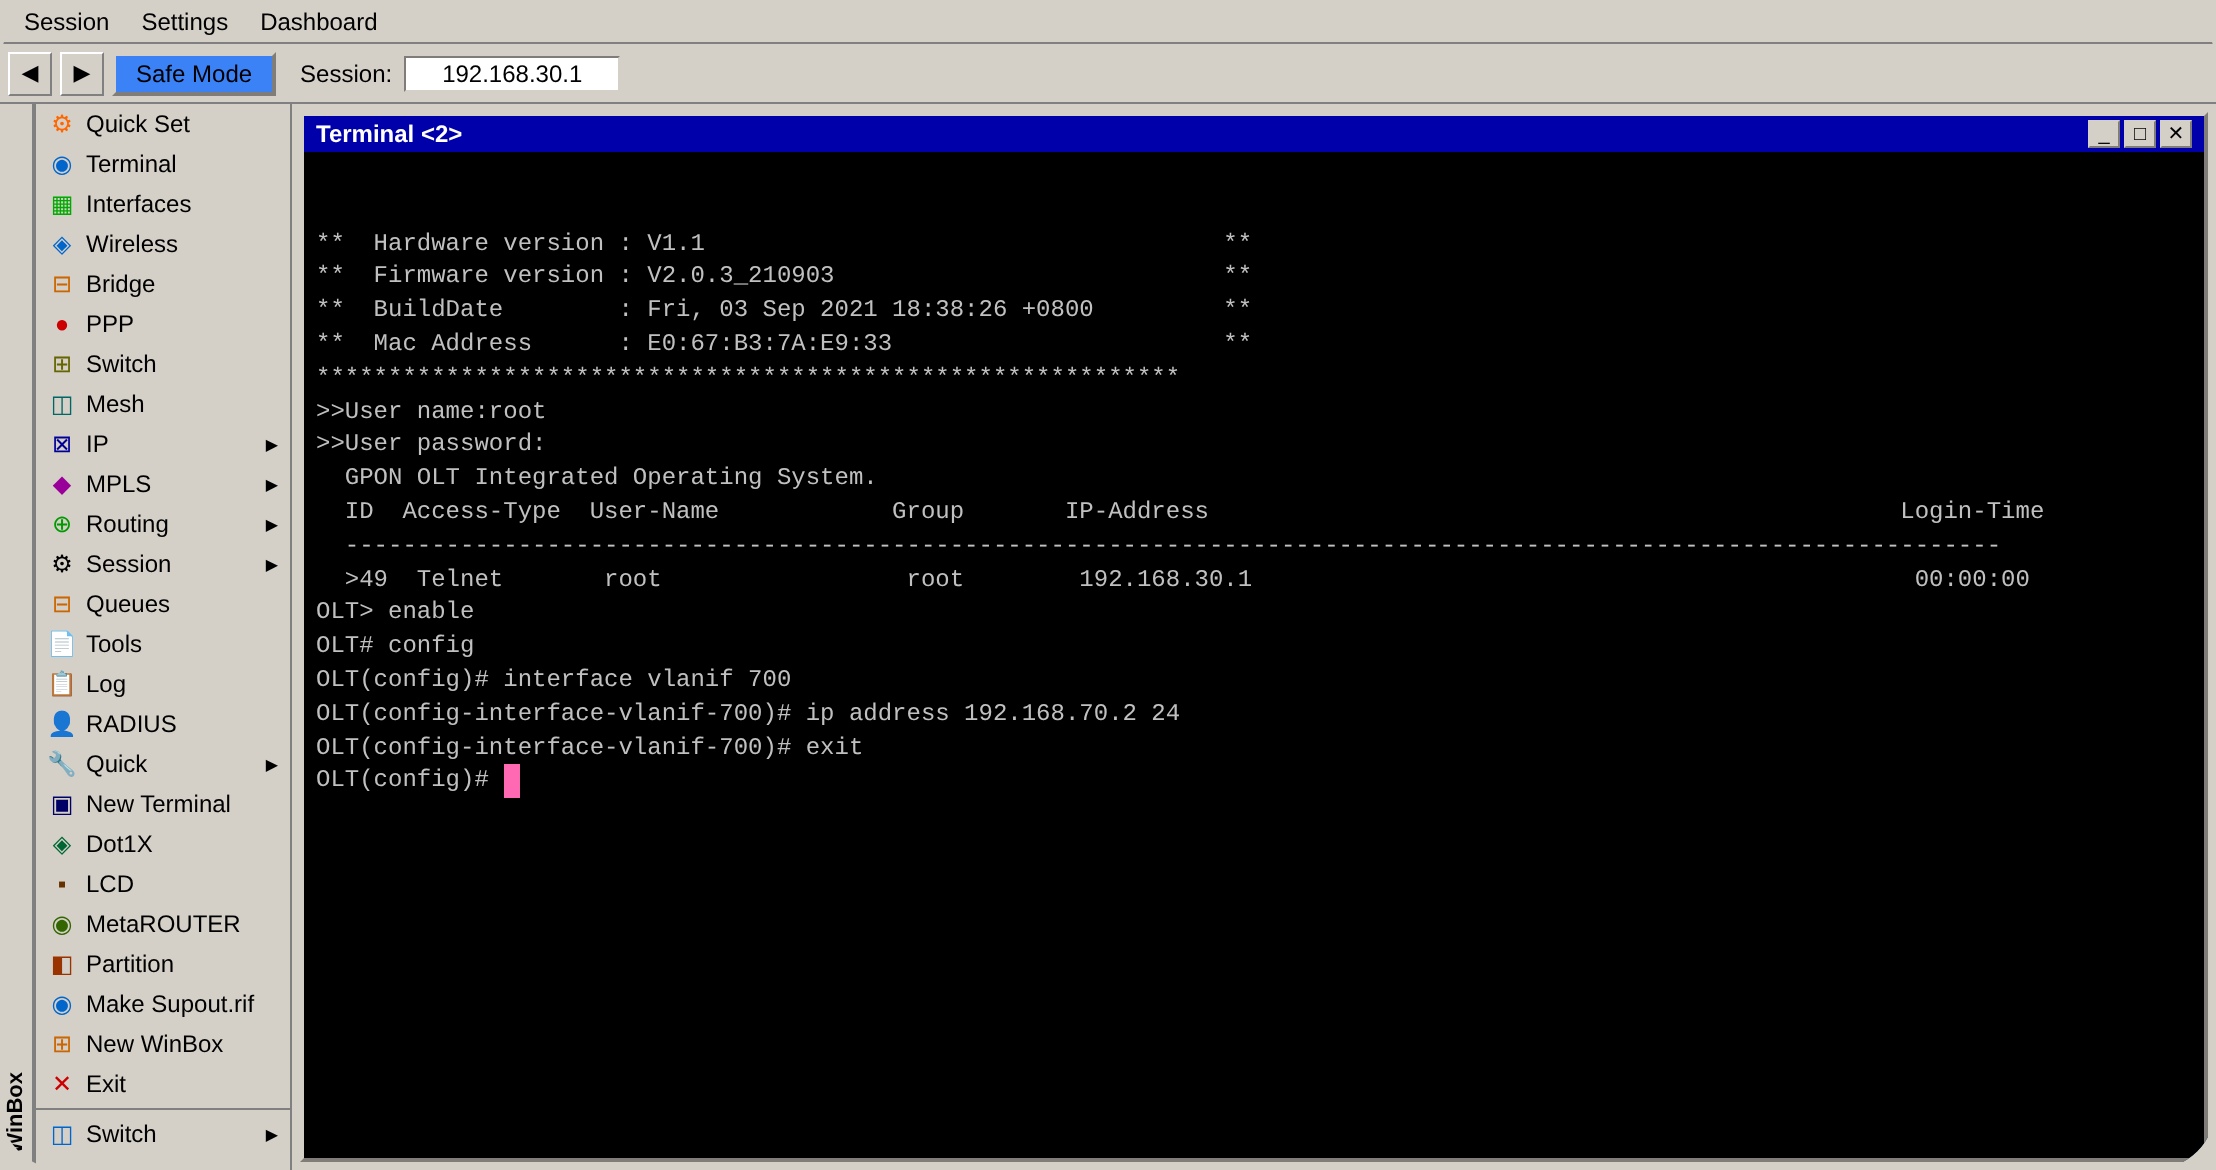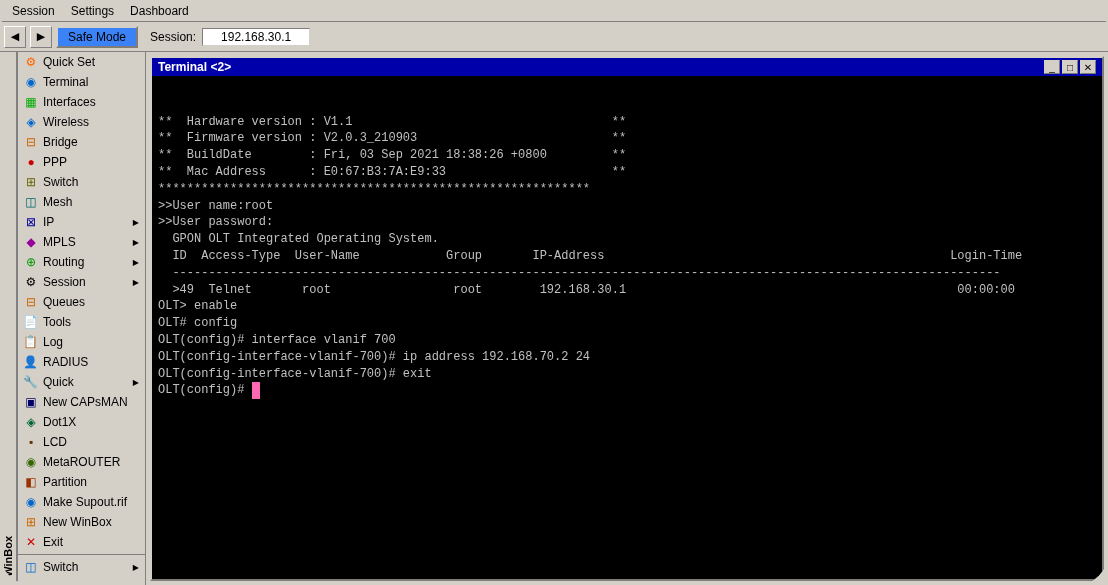--- a/index.html
+++ b/index.html
@@ -312,21 +312,21 @@
           <div class="sidebar-item">
             <span class="icon icon-radius">👤</span>
             <span>RADIUS</span>
           </div>
           <div class="sidebar-item has-sub">
             <span class="icon icon-tools">🔧</span>
             <span>Quick</span>
           </div>
           <div class="sidebar-item">
             <span class="icon icon-new-terminal">▣</span>
-            <span>New CAPsMAN</span>
+            <span>New Terminal</span>
           </div>
           <div class="sidebar-item">
             <span class="icon icon-dot1x">◈</span>
             <span>Dot1X</span>
           </div>
           <div class="sidebar-item">
             <span class="icon icon-lcd">▪</span>
             <span>LCD</span>
           </div>
           <div class="sidebar-item">

